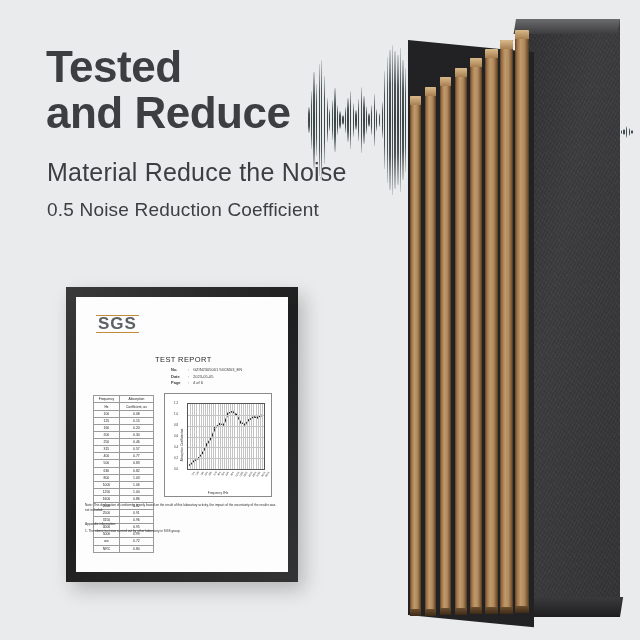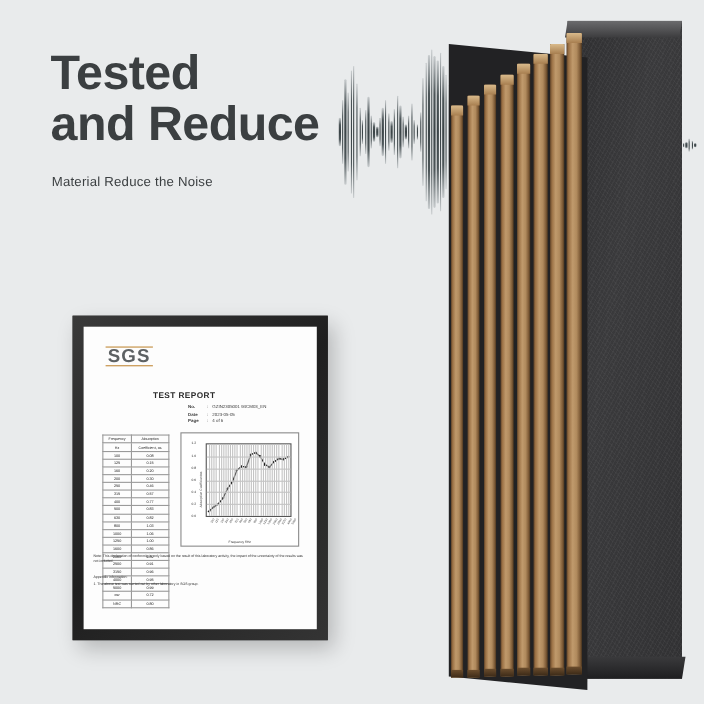--- a/index.html
+++ b/index.html
@@ -13,21 +13,21 @@
 
   
   .headline{
     position:absolute;left:46px;top:44px;
     font-size:44px;line-height:46px;font-weight:bold;
     color:#3b3f41;letter-spacing:-0.5px;
     white-space:pre-line;
   }
   .sub1{
     position:absolute;left:47px;top:158px;
-    font-size:12px;color:#3b3f41;letter-spacing:0.2px;
+    font-size:25px;color:#3b3f41;letter-spacing:0.2px;
   }
   .sub2{
     position:absolute;left:47px;top:199px;
     font-size:19px;color:#3b3f41;letter-spacing:0.2px;
   }
 
   
   .wave{position:absolute;display:flex;align-items:center;}
   .wave span{
     display:block;border-radius:1px;
@@ -94,22 +94,22 @@
   }
   #doc{position:absolute;inset:0;padding:7px 9px;box-sizing:border-box;}
 
   .sgs-logo{
     position:absolute;left:20px;top:18px;
     font-size:17px;font-weight:bold;color:#5d6163;letter-spacing:1px;
     border-top:1.5px solid #c28b3c;border-bottom:1.5px solid #c28b3c;
     padding:0 2px;line-height:16px;
   }
   .rpt-title{
-    position:absolute;left:63px;top:58px;
-    font-size:7.5px;font-weight:bold;color:#2a2a2a;letter-spacing:.4px;
+    position:absolute;left:79px;top:58px;
+    font-size:7.5px;font-weight:normal;color:#2a2a2a;letter-spacing:.4px;
   }
   .meta{position:absolute;left:95px;top:70px;font-size:4px;color:#3a3a3a;line-height:6.5px;}
   .meta div{display:flex;}
   .meta .k{width:17px;font-weight:bold;}
   .meta .c{width:5px;}
 
   
   #tbl{
     position:absolute;left:17px;top:98px;width:61px;
     border:.6px solid #7a7a7a;border-collapse:collapse;
@@ -150,20 +150,21 @@
   .appx .n{margin-top:2px;}
 </style>
 </head>
 <body>
 
 <div id="stage">
 
   <div class="headline">Tested
 and Reduce</div>
   <div class="sub1">Material Reduce  the Noise</div>
+  <div class="sub2">0.5 Noise Reduction Coefficient</div>
 
   <div class="wave" id="wave-in">
       <span style="height: 26px; width: 1.6px; margin-right: 1.3px;"></span>
       <span style="height: 58px; width: 1.2px; margin-right: 1.3px;"></span>
       <span style="height: 96px; width: 1.2px; margin-right: 1.3px;"></span>
       <span style="height: 72px; width: 1.6px; margin-right: 1.3px;"></span>
       <span style="height: 112px; width: 1.2px; margin-right: 1.3px;"></span>
       <span style="height: 120px; width: 1.2px; margin-right: 1.3px;"></span>
       <span style="height: 88px; width: 1.6px; margin-right: 1.3px;"></span>
       <span style="height: 44px; width: 1.2px; margin-right: 1.3px;"></span>

